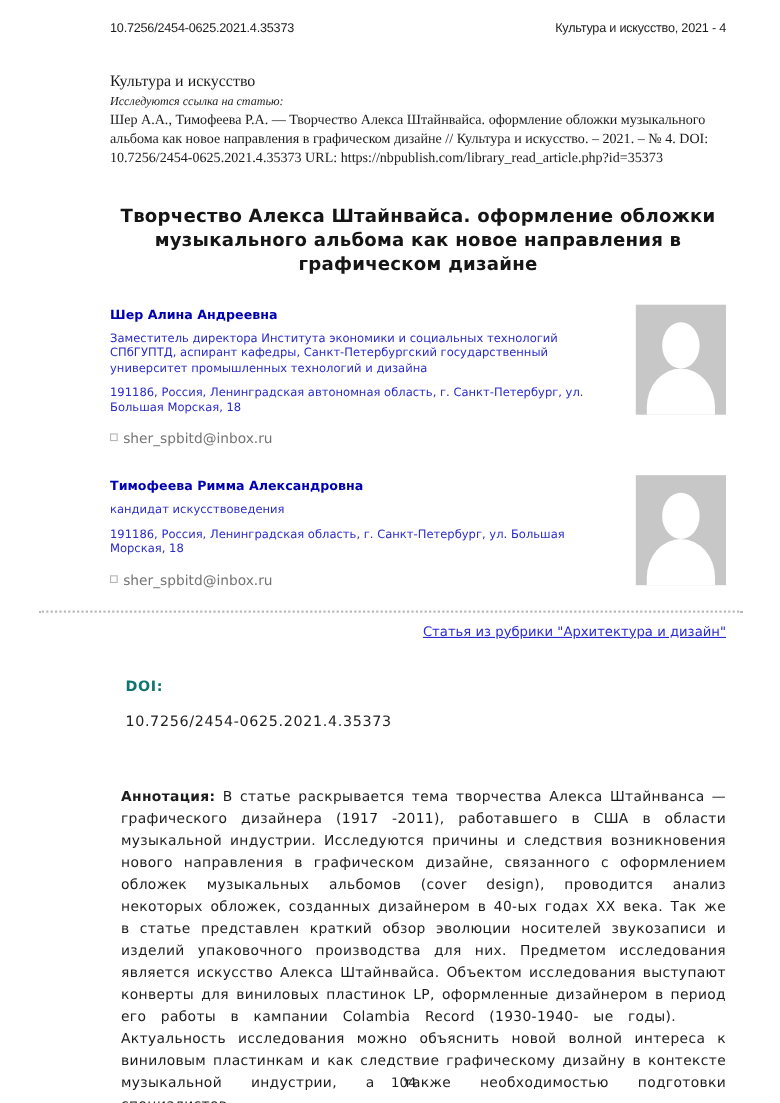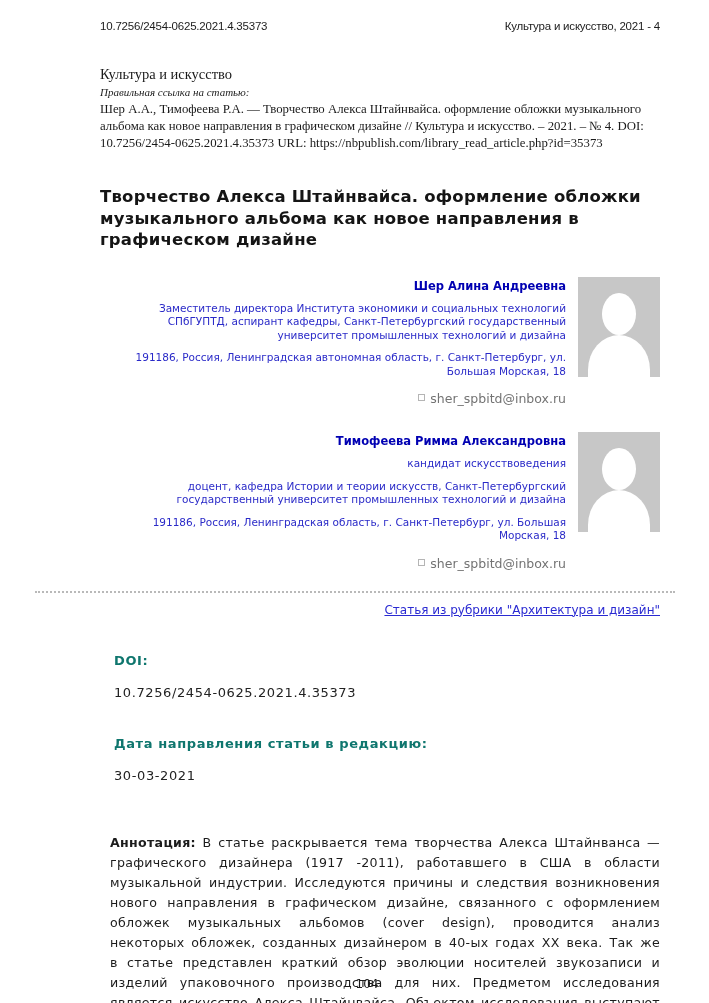--- a/index.html
+++ b/index.html
@@ -25,21 +25,21 @@
   .citation .cite-text{font-size:12.8px;color:#1a1a1a;line-height:17px;margin-top:3px;}
 
   
   .title{margin-top:34px;font-size:16.5px;font-weight:bold;line-height:21.5px;
     color:#151515;letter-spacing:0.2px;}
 
   
   .authors{margin-top:26px;}
   .author{display:flex;align-items:flex-start;margin-top:0;}
   .author + .author{margin-top:26px;}
-  .author .a-left{flex:1;text-align:right;padding-right:12px;}
+  .author .a-left{flex:1;padding-right:12px;}
   .a-name{font-size:11.5px;font-weight:bold;color:#0000b2;padding-top:2px;}
   .a-line{font-size:10.5px;color:#2a2ac8;line-height:13.5px;margin-top:9px;}
   .a-email{margin-top:13px;font-size:12.5px;color:#737373;}
   .mail-bullet{display:inline-block;width:5px;height:5px;border:1px solid #b5b5b5;
     margin-right:5px;vertical-align:2px;}
   .photo{width:82px;height:100px;background:#c7c7c7;position:relative;overflow:hidden;flex:0 0 82px;}
   .photo .head{position:absolute;left:50%;top:16px;width:34px;height:42px;margin-left:-17px;
     background:#fff;border-radius:50%;}
   .photo .bust{position:absolute;left:50%;top:58px;width:62px;height:70px;margin-left:-31px;
     background:#fff;border-radius:50% 50% 0 0;}
@@ -69,25 +69,25 @@
 <div class="page">
   <div class="content">
 
     <div class="runhead">
       <span>10.7256/2454-0625.2021.4.35373</span>
       <span>Культура и искусство, 2021 - 4</span>
     </div>
 
     <div class="citation">
       <div class="journal">Культура и искусство</div>
-      <div class="cite-label">Правильная ссылка на статью:</div>
+      <div class="cite-label">Исследуются ссылка на статью:</div>
       <div class="cite-text">Шер А.А., Тимофеева Р.А. — Творчество Алекса Штайнвайса. оформление обложки музыкального альбома как новое направления в графическом дизайне // Культура и искусство. – 2021. – № 4. DOI: 10.7256/2454-0625.2021.4.35373 URL: https://nbpublish.com/library_read_article.php?id=35373</div>
     </div>
 
-    <h1 class="title" style="margin:34px 0 0 0;">Творчество Алекса Штайнвайса. оформление обложки музыкального альбома как новое направления в графическом дизайне</h1>
+    <h1 class="title" style="margin:34px 0 0 0;text-align:center;">Творчество Алекса Штайнвайса. оформление обложки музыкального альбома как новое направления в графическом дизайне</h1>
 
     <div class="authors">
 
       <div class="author">
         <div class="a-left">
           <div class="a-name">Шер Алина Андреевна</div>
           <div class="a-line">Заместитель директора Института экономики и социальных технологий СПбГУПТД, аспирант кафедры, Санкт-Петербургский государственный университет промышленных технологий и дизайна</div>
           <div class="a-line">191186, Россия, Ленинградская автономная область, г. Санкт-Петербург, ул. Большая Морская, 18</div>
           <div class="a-email">
             <span class="mail-bullet"></span><span>sher_spbitd@inbox.ru</span>
@@ -96,21 +96,20 @@
         <div class="photo">
           <div class="head"></div>
           <div class="bust"></div>
         </div>
       </div>
 
       <div class="author">
         <div class="a-left">
           <div class="a-name">Тимофеева Римма Александровна</div>
           <div class="a-line">кандидат искусствоведения</div>
-          <div class="a-line">доцент, кафедра Истории и теории искусств, Санкт-Петербургский государственный университет промышленных технологий и дизайна</div>
           <div class="a-line">191186, Россия, Ленинградская область, г. Санкт-Петербург, ул. Большая Морская, 18</div>
           <div class="a-email">
             <span class="mail-bullet"></span><span>sher_spbitd@inbox.ru</span>
           </div>
         </div>
         <div class="photo">
           <div class="head"></div>
           <div class="bust"></div>
         </div>
       </div>
@@ -121,24 +120,20 @@
 
     <div class="rubric">
       <a>Статья из рубрики "Архитектура и дизайн"</a>
     </div>
 
     <div class="meta">
       <div class="m-label">DOI:</div>
       <div class="m-value">10.7256/2454-0625.2021.4.35373</div>
     </div>
 
-    <div class="meta">
-      <div class="m-label">Дата направления статьи в редакцию:</div>
-      <div class="m-value">30-03-2021</div>
-    </div>
 
     <div class="abstract">
       <span class="ab-label">Аннотация:</span>
       <span>В статье раскрывается тема творчества Алекса Штайнванса — графического дизайнера (1917 -2011), работавшего в США в области музыкальной индустрии. Исследуются причины и следствия возникновения нового направления в графическом дизайне, связанного с оформлением обложек музыкальных альбомов (cover design), проводится анализ некоторых обложек, созданных дизайнером в 40-ых годах XX века. Так же в статье представлен краткий обзор эволюции носителей звукозаписи и изделий упаковочного производства для них. Предметом исследования является искусство Алекса Штайнвайса. Объектом исследования выступают конверты для виниловых пластинок LP, оформленные дизайнером в период его работы в кампании Colambia Record (1930-1940- ые годы). &nbsp; &nbsp; Актуальность исследования можно объяснить новой волной интереса к виниловым пластинкам и как следствие графическому дизайну в контексте музыкальной индустрии, а также необходимостью подготовки специалистов</span>
     </div>
 
   </div>
 
   <div class="pageno">104</div>
 </div>

